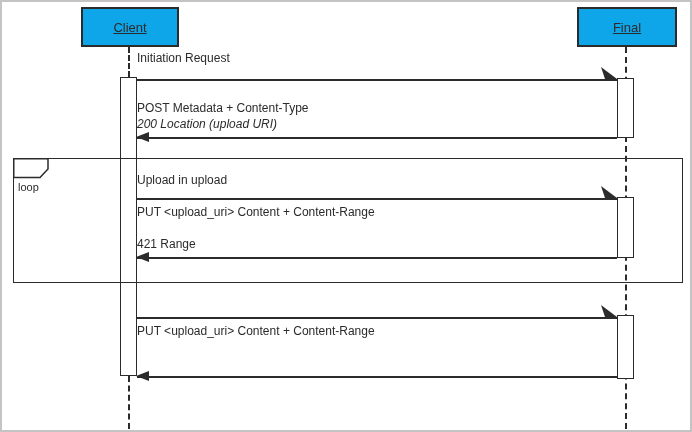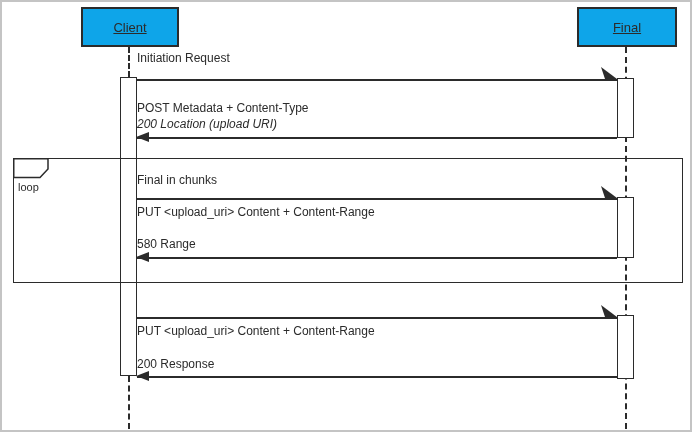--- a/index.html
+++ b/index.html
@@ -103,20 +103,19 @@
     <polygon points="0,6 13,1 13,11" fill="#2b2b2b"></polygon>
   </svg>
   <svg class="arrowhead ah-l3" width="14" height="12">
     <polygon points="0,6 13,1 13,11" fill="#2b2b2b"></polygon>
   </svg>
 
   <div class="msg-label lbl-1">Initiation Request</div>
   <div class="msg-label lbl-2">POST Metadata + Content-Type</div>
   <div class="msg-label lbl-3">200 Location (upload URI)</div>
 
-  <div class="msg-label lbl-4">Final in chunks</div>
+  <div class="msg-label lbl-4">Upload in upload</div>
   <div class="msg-label lbl-5">PUT &lt;upload_uri&gt; Content + Content-Range</div>
-  <div class="msg-label lbl-6">580 Range</div>
+  <div class="msg-label lbl-6">421 Range</div>
 
   <div class="msg-label lbl-8">PUT &lt;upload_uri&gt; Content + Content-Range</div>
-  <div class="msg-label lbl-9">200 Response</div>
 
 </div>
 
 </body></html>

